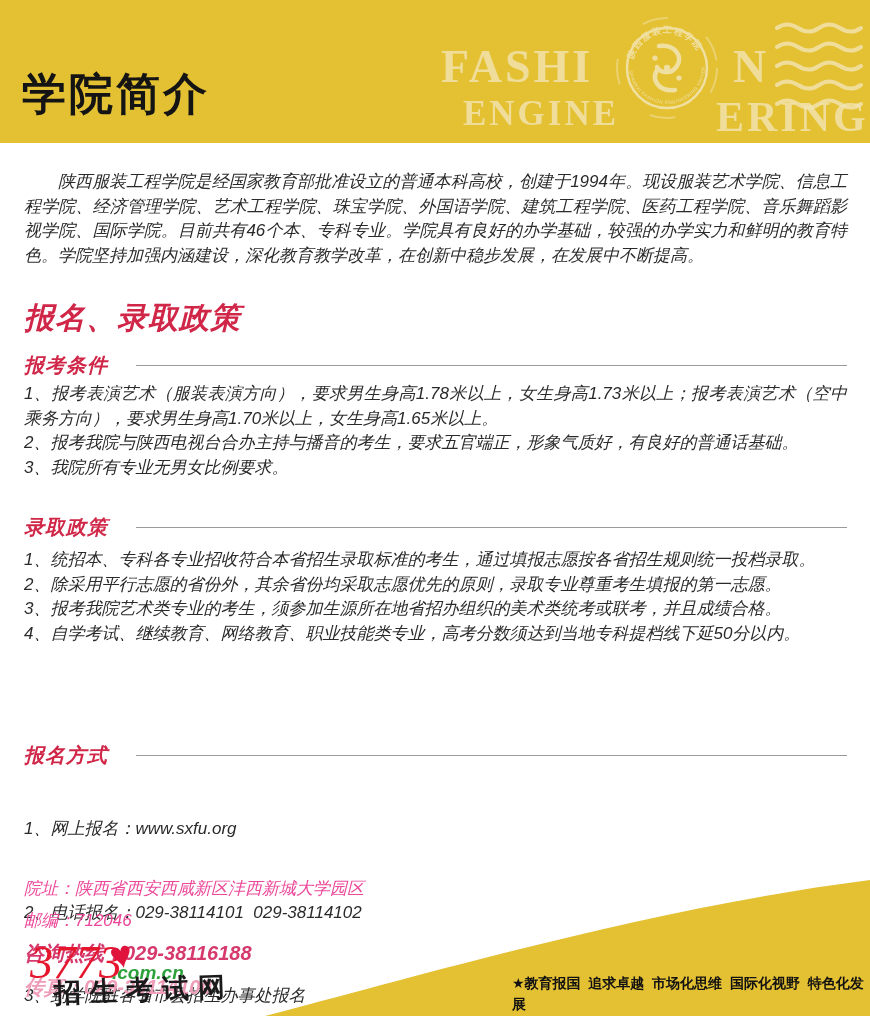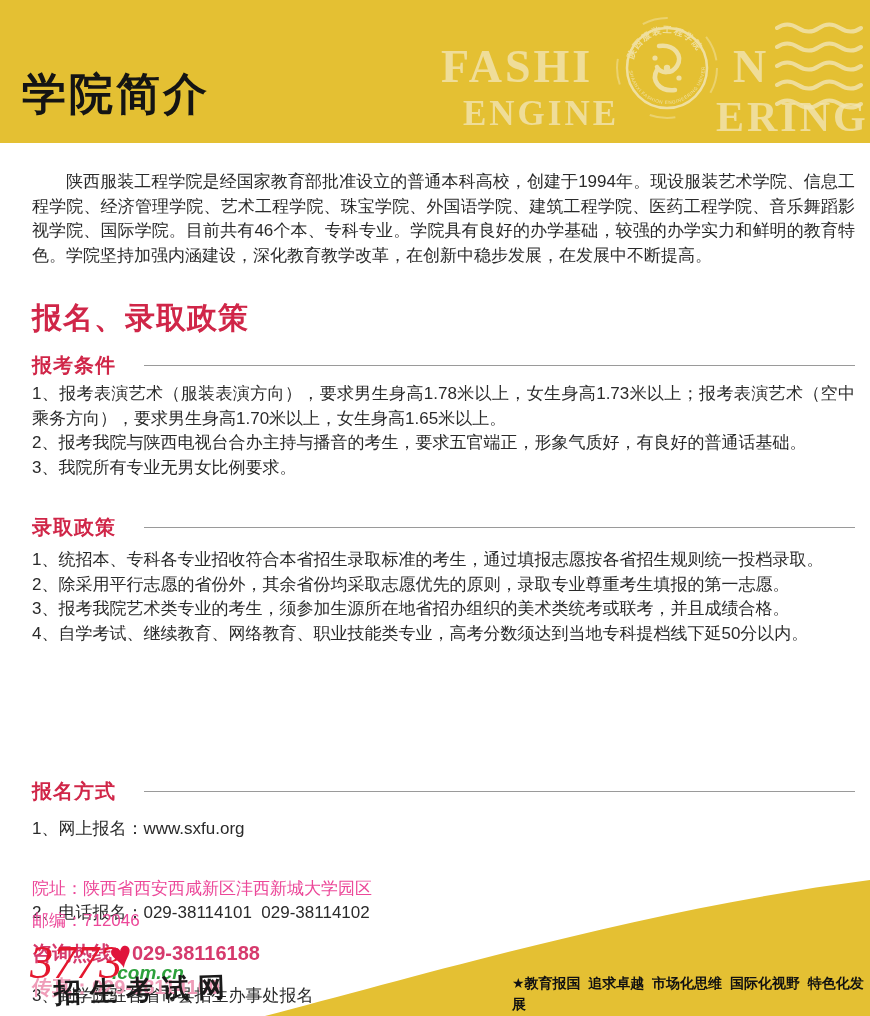--- a/index.html
+++ b/index.html
@@ -16,29 +16,29 @@
   .stamp{position:absolute;left:0;top:0;width:870px;height:114px;color:#f2e5b3;}
   .stamp .word{position:absolute;font-family:"Liberation Serif","DejaVu Serif",serif;
     font-weight:bold;opacity:.8;letter-spacing:3px;line-height:1;}
   .w-fashi{left:441px;top:44px;font-size:46px;}
   .w-n{left:733px;top:44px;font-size:46px;}
   .w-engine{left:463px;top:96px;font-size:35px;}
   .w-ering{left:716px;top:96px;font-size:42px;}
   .logo-svg{position:absolute;left:615px;top:16px;opacity:.85;}
   .waves-svg{position:absolute;left:775px;top:22px;opacity:.8;}
   
-  .block{position:absolute;left:32px;width:823px;}
+  .block{position:absolute;left:24px;width:823px;font-style:italic;}
   .intro{top:170px;font-size:17px;line-height:24.5px;text-align:justify;text-indent:2em;white-space:pre-wrap;}
   .policy-title{top:298px;font-size:30px;font-weight:bold;color:#d02648;letter-spacing:1px;}
   .sec-head{display:flex;align-items:center;}
   .sec-head .label{font-size:20px;font-weight:bold;color:#d02648;letter-spacing:1px;white-space:nowrap;}
   .sec-head .rule{flex:1;border-top:1px solid #9a9a9a;margin-left:28px;height:0;}
   .sec1-head{top:352px;}
   .sec2-head{top:514px;}
-  .sec3-head{top:742px;margin-top:36px;}
+  .sec3-head{top:742px;}
   .items{font-size:17px;line-height:24.5px;text-align:justify;white-space:pre-wrap;}
   .sec1-items{top:382px;}
   .sec2-items{top:548px;}
   .sec3-items{top:768px;}
   .sec3-items .item{margin-bottom:10px;white-space:pre-wrap;}
   
   .contact{top:878px;}
   .contact div{line-height:22px;}
   .c-address,.c-zip{font-size:17px;color:#ec4899;margin-bottom:10px;}
   .c-hotline{font-size:20px;color:#d63a6d;margin-bottom:12px;font-weight:bold;}

